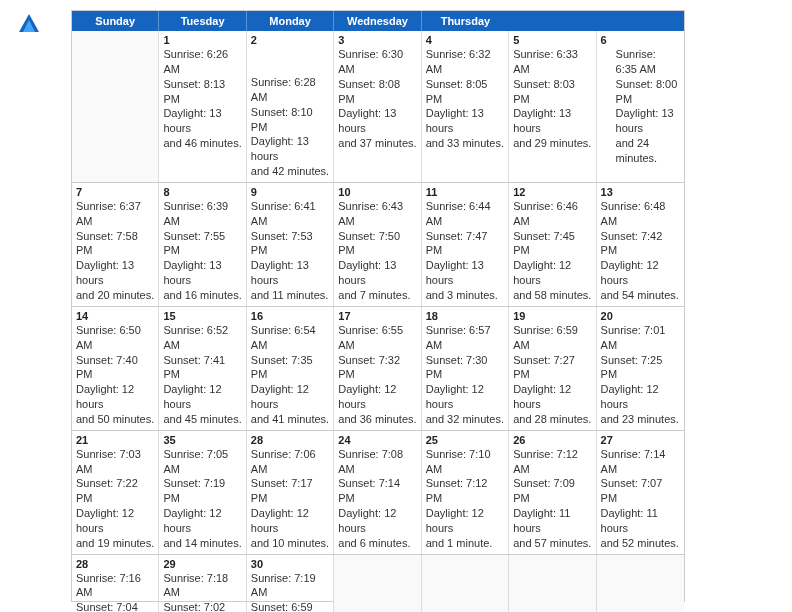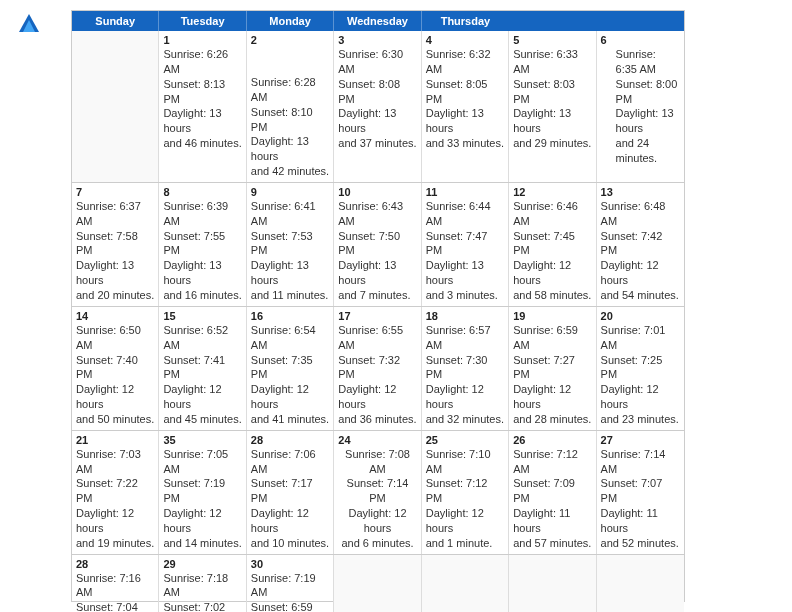--- a/index.html
+++ b/index.html
@@ -308,21 +308,21 @@
           </div>
           <div class="cal-cell">
             <div class="day-num">28</div>
             <div class="cell-info" style="white-space: pre-line;">Sunrise: 7:06 AM
 Sunset: 7:17 PM
 Daylight: 12 hours
 and 10 minutes.</div>
           </div>
           <div class="cal-cell">
             <div class="day-num">24</div>
-            <div class="cell-info" style="white-space: pre-line; text-align: center;">Sunrise: 7:08 AM
+            <div class="cell-info" style="white-space: pre-line;">Sunrise: 7:08 AM
 Sunset: 7:14 PM
 Daylight: 12 hours
 and 6 minutes.</div>
           </div>
           <div class="cal-cell">
             <div class="day-num">25</div>
             <div class="cell-info" style="white-space: pre-line;">Sunrise: 7:10 AM
 Sunset: 7:12 PM
 Daylight: 12 hours
 and 1 minute.</div>

